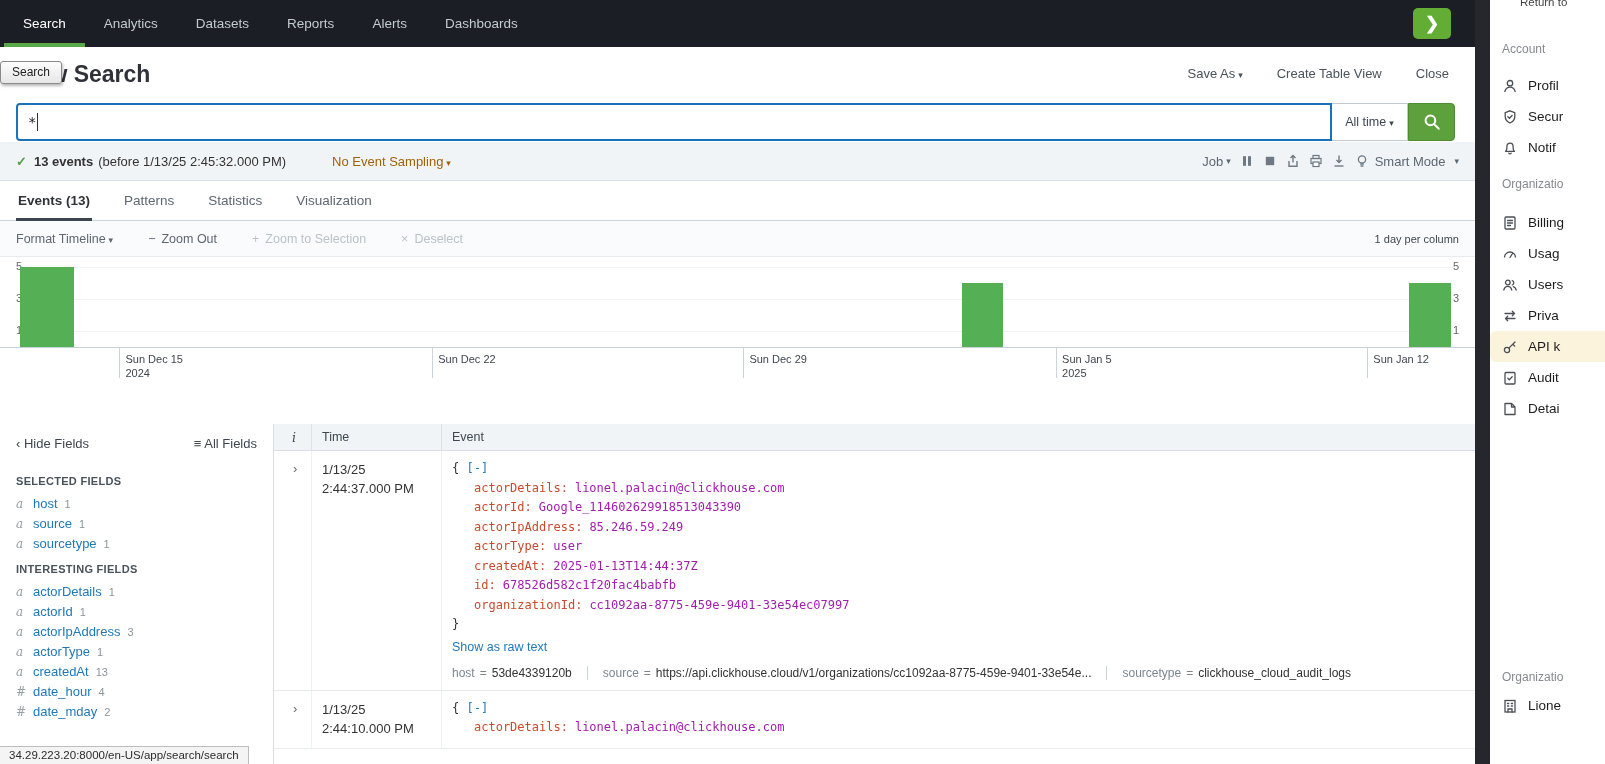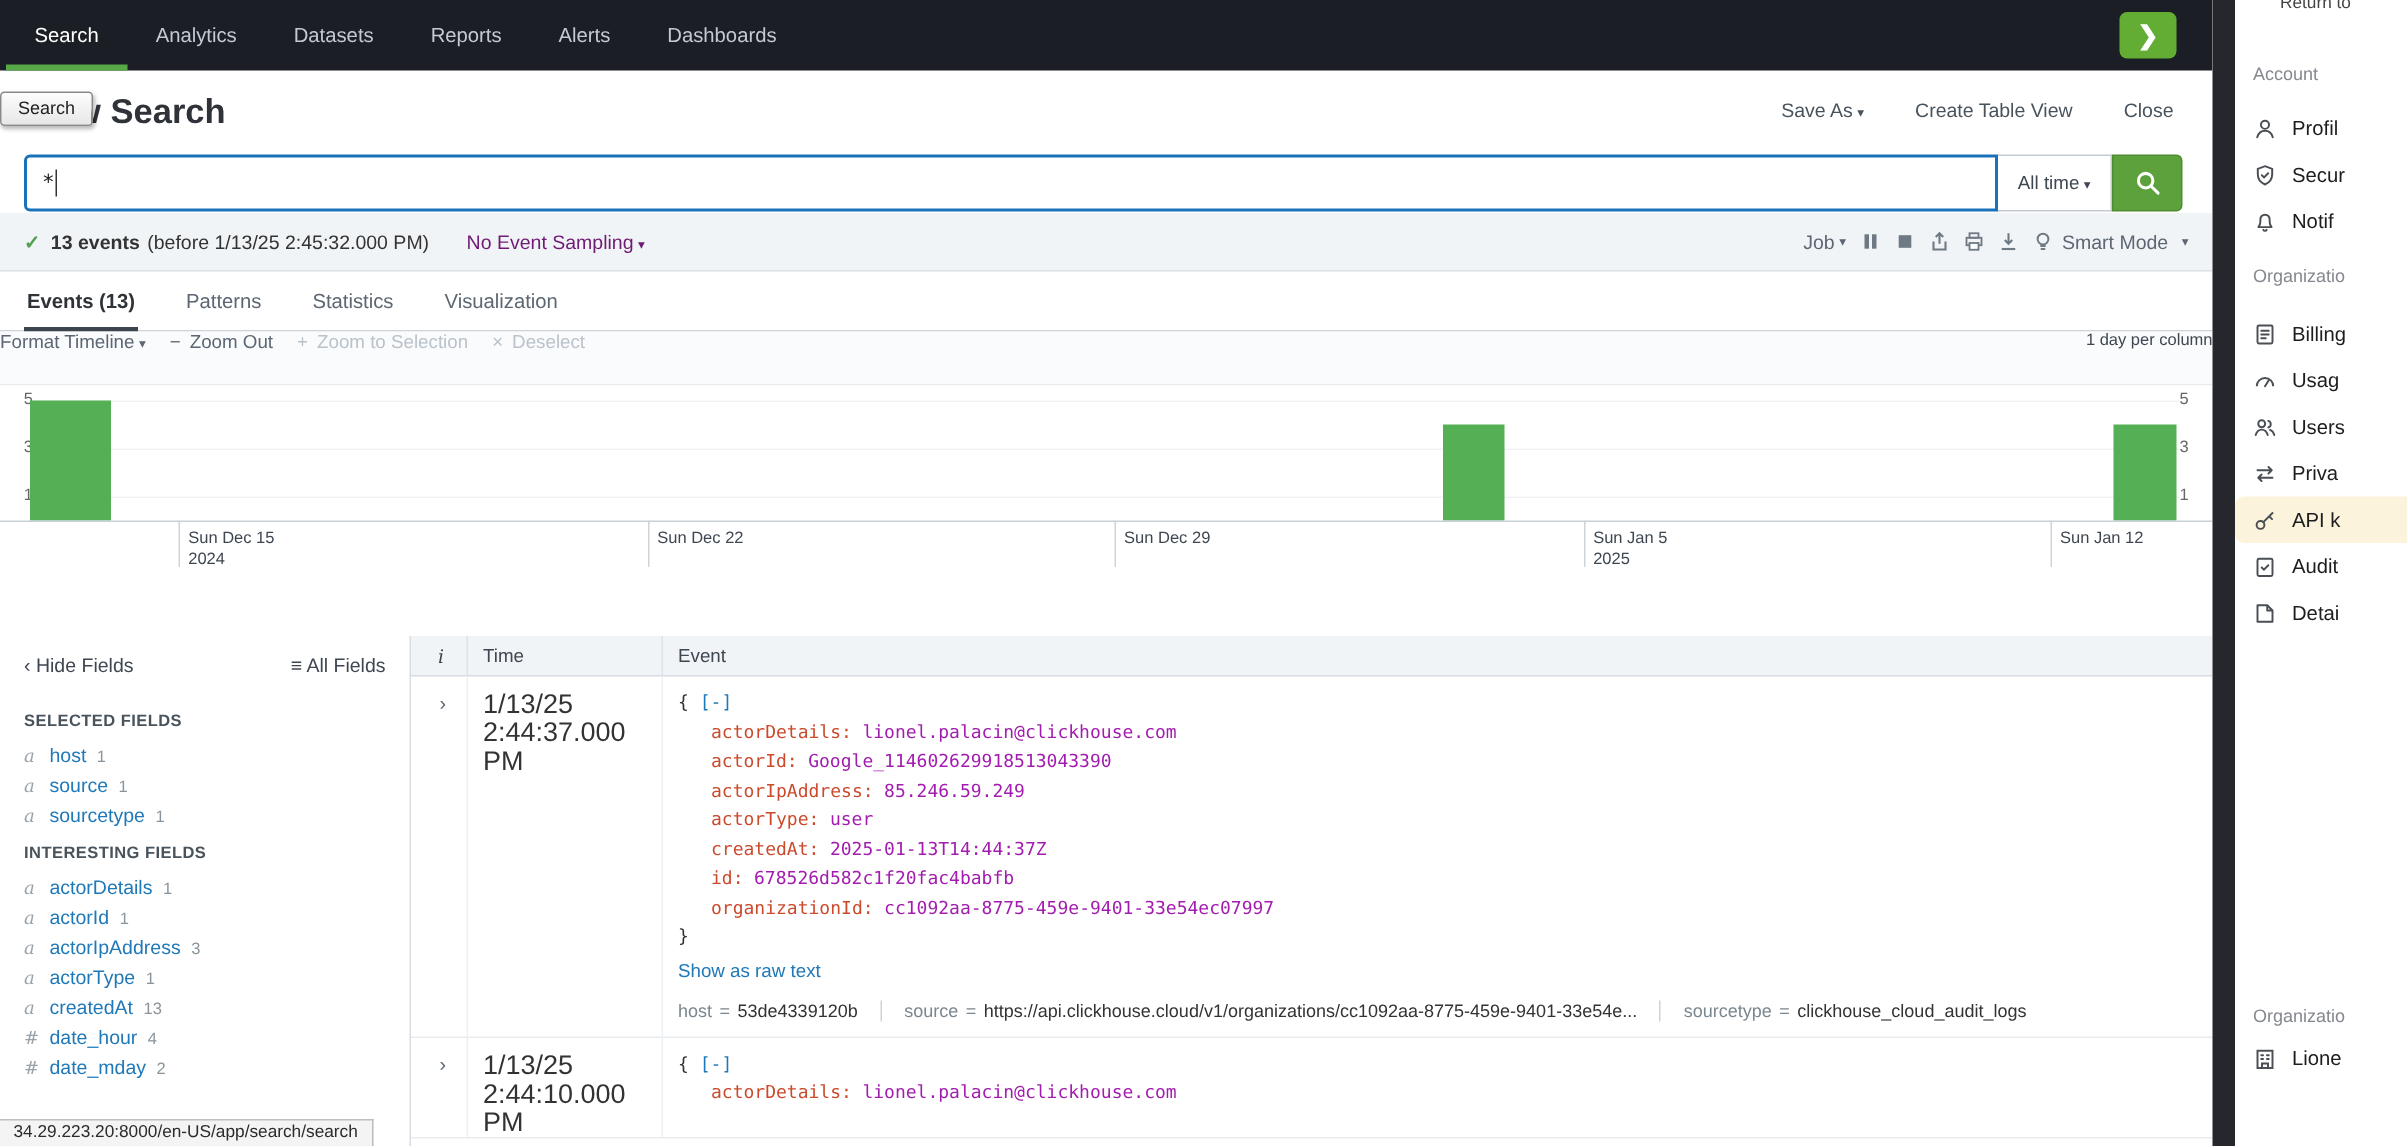--- a/index.html
+++ b/index.html
@@ -41,37 +41,37 @@
                 font-size:12.5px; color:#3e4751; cursor:pointer; font-family:inherit; }
   .search-btn { width:47px; background:#5ca13c; border:1px solid #4e8c33; border-radius:0 4px 4px 0;
                 display:flex; align-items:center; justify-content:center; cursor:pointer; }
 
   
   .status-row { position:absolute; top:142px; left:0; width:1475px; height:39px; background:#f1f4f6;
                 border-bottom:1px solid #dde2e6; display:flex; align-items:center; padding:0 16px;
                 font-size:13px; color:#333; }
   .check { color:#53a051; font-weight:bold; margin-right:7px; }
   .events-count { font-weight:bold; margin-right:5px; }
-  .sampling { margin-left:25px; color:#701a75; cursor:pointer; }
+  .sampling { margin-left:46px; color:#a16207; cursor:pointer; }
   .status-right { display:flex; align-items:center; gap:9px; margin-left:auto; color:#5c6773; }
   .icon-btn { display:flex; align-items:center; cursor:pointer; }
   .smart-mode { display:flex; align-items:center; gap:6px; cursor:pointer; }
 
   
   .tabs-row { position:absolute; top:181px; left:0; width:1475px; height:40px;
               border-bottom:1px solid #ccd3d9; display:flex; padding-left:16px; }
   .tab { display:flex; align-items:center; padding:0 2px; margin-right:30px; font-size:13.5px;
          color:#5c6773; position:relative; cursor:pointer; }
   .tab.active { color:#2f3338; font-weight:bold; }
   .tab.active::after { content:""; position:absolute; left:0; right:0; bottom:-1px; height:3px; background:#3c444d; }
 
   
   .tl-toolbar { position:absolute; top:221px; left:0; width:1475px; height:36px; background:#fafbfc;
-                border-bottom:1px solid #e7ebee; display:flex; padding:0 0;
-                font-size:12.5px; color:#5c6773; gap:16px; }
+                border-bottom:1px solid #e7ebee; display:flex; align-items:center; padding:0 16px;
+                font-size:12.5px; color:#5c6773; gap:35px; }
   .tl-btn { cursor:pointer; white-space:nowrap; }
   .tl-btn.disabled { color:#bac2ca; cursor:default; }
   .glyph { margin-right:6px; }
   .tl-scale { margin-left:auto; font-size:11px; color:#3e4751; }
 
   
   .chart { position:absolute; top:257px; left:0; width:1475px; height:134px; background:#fff; }
   .grid { position:absolute; left:22px; right:22px; height:1px; background:#f0f3f5; }
   .tl-axis { position:absolute; left:0; right:0; top:90px; height:1px; background:#c9d1d8; }
   .tl-plot { position:absolute; left:0; right:0; top:0; height:90px; }
@@ -101,21 +101,21 @@
   
   .events-area { flex:1; overflow:hidden; }
   .ev-header { display:flex; height:27px; background:#f1f4f6; border-bottom:1px solid #d8dee3;
                font-size:12.5px; color:#3e4751; }
   .col-i { width:37px; padding-left:18px; display:flex; align-items:center; font-style:italic;
            font-family:"DejaVu Serif",serif; }
   .col-time { width:130px; padding-left:10px; border-left:1px solid #dde2e6; display:flex; align-items:center; }
   .col-event { flex:1; padding-left:10px; border-left:1px solid #dde2e6; display:flex; align-items:center; }
   .ev-row { display:flex; border-bottom:1px solid #e7ebee; }
   .ev-expander { width:37px; padding:10px 0 0 19px; color:#5c6773; font-size:13px; cursor:pointer; }
-  .ev-time { width:130px; padding:9px 0 0 10px; font-size:18px; color:#333; line-height:19px;
+  .ev-time { width:130px; padding:9px 0 0 10px; font-size:13px; color:#333; line-height:19px;
              border-left:1px solid #eef1f4; }
   .ev-event { flex:1; padding:8px 14px 10px 10px; border-left:1px solid #eef1f4; }
   .json { font-family:"DejaVu Sans Mono",monospace; font-size:12px; line-height:19.5px; color:#333; }
   .json .lk { color:#1f78b8; cursor:pointer; }
   .json-line { padding-left:22px; }
   .jkey { color:#cb4a2c; margin-right:7px; cursor:pointer; }
   .jval { color:#a21caf; cursor:pointer; }
   .raw-link { font-size:12.5px; color:#1f78b8; margin-top:5px; cursor:pointer; display:inline-block; }
   .meta-row { display:flex; margin-top:11px; font-size:12px; color:#333; align-items:center; }
   .meta-item { display:flex; gap:5px; white-space:nowrap; }

